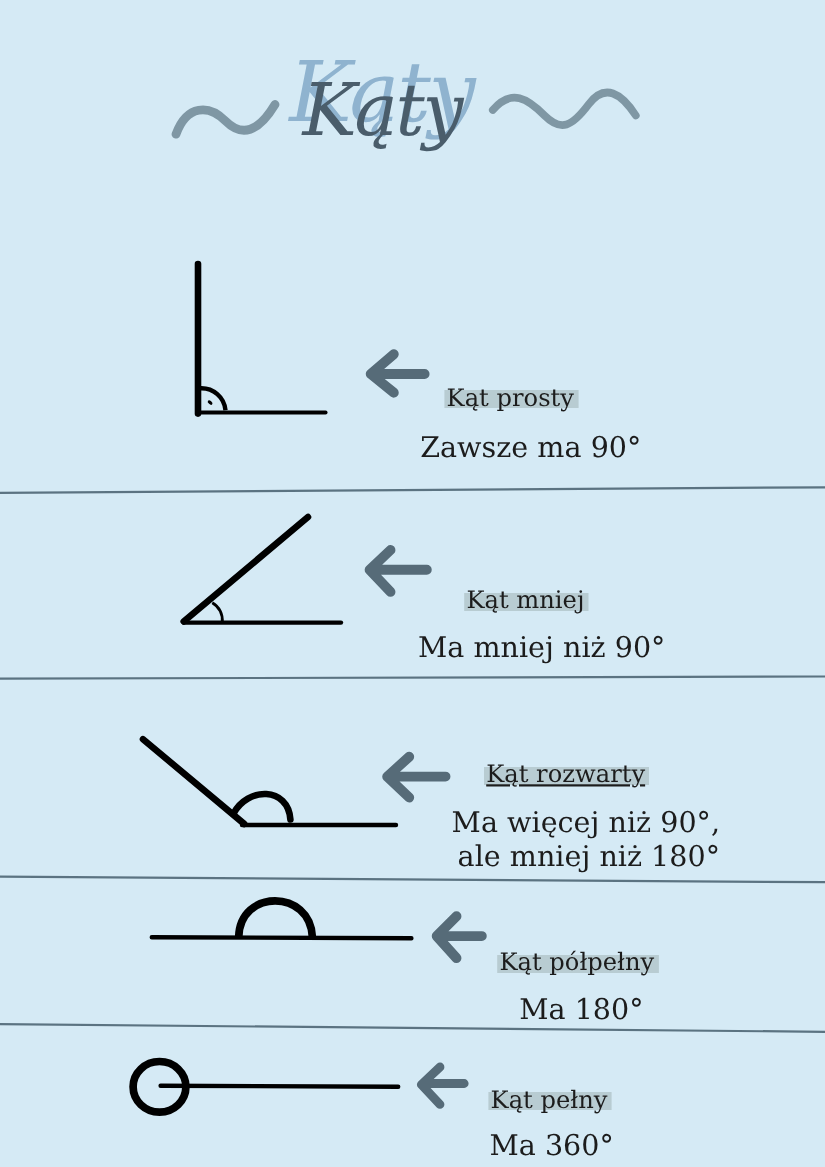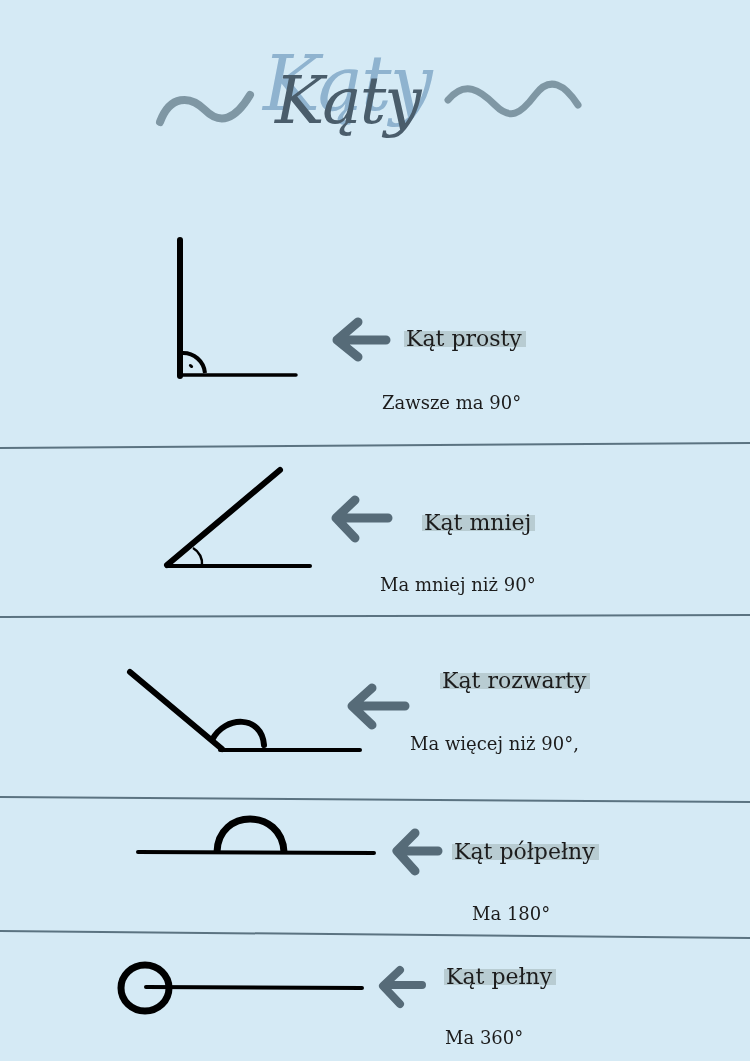--- a/index.html
+++ b/index.html
@@ -41,28 +41,29 @@
       letter-spacing: -2px;
       color: #4a5d6b;
       line-height: 1;
     }
 
     .label {
       position: absolute;
       font-size: 22px;
       line-height: 1;
       white-space: nowrap;
+      margin-top: 24px;
     }
     .label .hl {
       background: linear-gradient(to bottom, transparent 20%, #b8ccd2 20%, #b8ccd2 85%, transparent 85%);
       padding: 0 4px 0 2px;
     }
     .desc {
       position: absolute;
-      font-size: 18px;
+      font-size: 26px;
       line-height: 1.2;
       white-space: nowrap;
       text-align: center;
     }
   </style>
 </head>
 <body>
 
 <div class="title-wrap">
   <svg class="abs" style="left:0;top:0" width="750" height="120">
@@ -117,25 +118,26 @@
 
 <div>
   <svg class="abs" style="left:0;top:0" width="750" height="1061">
     <line x1="130" y1="672" x2="222" y2="749" stroke="#000" stroke-width="6" stroke-linecap="round"></line>
     <line x1="220" y1="750" x2="360" y2="750" stroke="#000" stroke-width="4" stroke-linecap="round"></line>
     <path d="M212 740 C 225 715, 262 715, 264 745" fill="none" stroke="#000" stroke-width="6" stroke-linecap="round"></path>
   </svg>
   <svg class="abs" style="left:0;top:0" width="750" height="1061">
     <path d="M405 706 L355 706 M372 688 L352 706 L372 725" fill="none" stroke="#566b78" stroke-width="9" stroke-linecap="round" stroke-linejoin="round"></path>
   </svg>
-  <div class="label" style="left:440px;top:670px;">
+  <div class="label" style="left:440px;top:670px;text-decoration:underline;">
     <span class="hl">Kąt rozwarty</span>
   </div>
   <div class="desc" style="left:410px;top:733px;text-align:right;">
     <div>Ma więcej niż 90°,</div>
+    <div style="margin-left:6px">ale mniej niż 180°</div>
   </div>
 </div>
 
 <div>
   <svg class="abs" style="left:0;top:0" width="750" height="1061">
     <line x1="138" y1="852" x2="374" y2="853" stroke="#000" stroke-width="4" stroke-linecap="round"></line>
     <path d="M217 852 C 218 808, 282 808, 284 852" fill="none" stroke="#000" stroke-width="7"></path>
   </svg>
   <svg class="abs" style="left:0;top:0" width="750" height="1061">
     <path d="M438 851 L400 851 M415 833 L397 851 L415 871" fill="none" stroke="#566b78" stroke-width="9" stroke-linecap="round" stroke-linejoin="round"></path>

